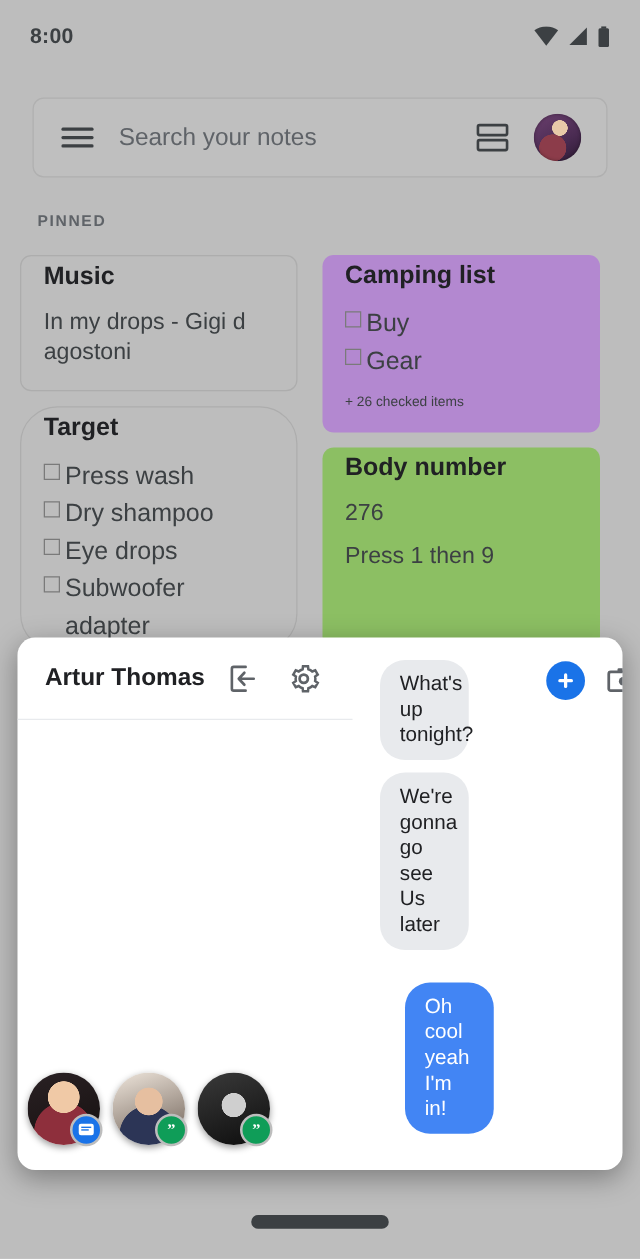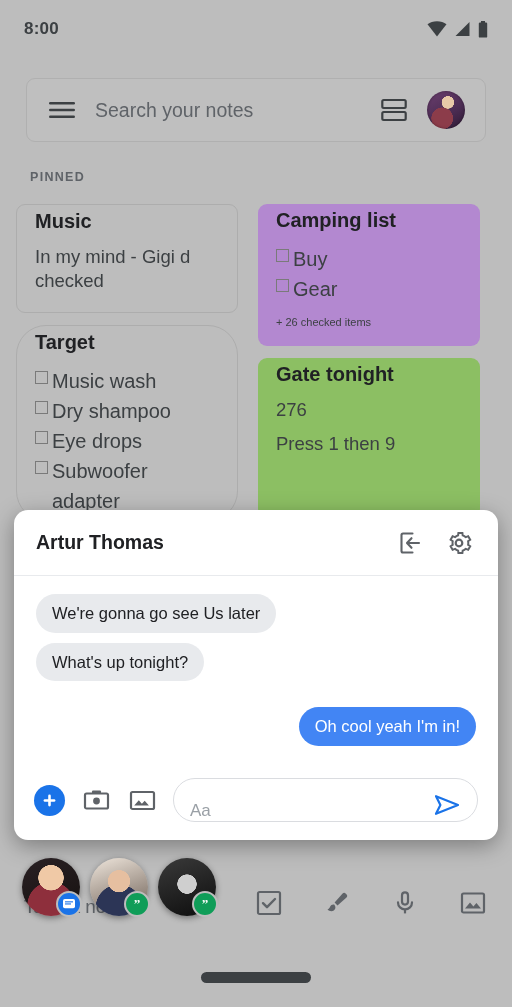--- a/index.html
+++ b/index.html
@@ -63,24 +63,24 @@
   .note-sub { font-size: 18.5px; color: #3c4043; line-height: 1.35; margin-top: 10px; }
   .chk-row { display: flex; align-items: flex-start; gap: 4px; font-size: 20px; color: #3c4043; line-height: 1.5; }
   .chk-box {
     width: 13px; height: 13px; border: 1.6px solid #7a7a7a;
     flex: 0 0 auto; margin-top: 5px;
   }
   .note-meta { font-size: 11px; color: #3c4043; margin-top: 12px; }
 
   
   #overlay {
-    position: absolute; left: 14px; top: 510px; width: 484px; height: 330px;
+    position: absolute; left: 14px; top: 510px; width: 484px; height: 426px;
     background: #ffffff; border-radius: 14px;
     box-shadow: 0 6px 22px rgba(0,0,0,.34);
-    display: flex; flex-direction: column; overflow: hidden;
+    display: flex; flex-direction: row; overflow: hidden;
   }
   #ov-header {
     height: 66px; flex: 0 0 auto;
     display: flex; align-items: center; padding: 0 22px;
     border-bottom: 1px solid #e8eaed;
   }
   #ov-title { font-size: 19.5px; font-weight: 700; color: #202124; flex: 1; }
   .ov-ic { width: 34px; height: 34px; display: flex; align-items: center; justify-content: center; margin-left: 14px; }
 
   #ov-thread { flex: 1; padding: 18px 22px 6px 22px; display: flex; flex-direction: column; gap: 10px; }
@@ -187,28 +187,28 @@
     </span>
     <span id="avatar"></span>
   </div>
 
   <div id="pinned-label">PINNED</div>
 
   <div class="col" id="col-left">
 
     <div class="note plain">
       <div class="note-title">Music</div>
-      <div class="note-body">In my mind - Gigi d checked</div>
+      <div class="note-body">In my drops - Gigi d agostoni</div>
     </div>
 
     <div class="note plain" style="padding-bottom:4px;border-radius:30px;">
       <div class="note-title">Target</div>
       <div class="chk-row">
         <span class="chk-box"></span>
-        <span>Music wash</span>
+        <span>Press wash</span>
       </div>
       <div class="chk-row">
         <span class="chk-box"></span>
         <span>Dry shampoo</span>
       </div>
       <div class="chk-row">
         <span class="chk-box"></span>
         <span>Eye drops</span>
       </div>
       <div class="chk-row">
@@ -231,21 +231,21 @@
         <span>Buy</span>
       </div>
       <div class="chk-row">
         <span class="chk-box"></span>
         <span>Gear</span>
       </div>
       <div class="note-meta">+ 26 checked items</div>
     </div>
 
     <div class="note" style="background:#8cbf63; height:160px;">
-      <div class="note-title">Gate tonight</div>
+      <div class="note-title">Body number</div>
       <div class="note-body">276</div>
       <div class="note-sub">Press 1 then 9</div>
     </div>
 
     <div class="note plain" style="height:130px; margin-top:122px; border-color:#adadad;">
       <div class="note-title">Work number</div>
     </div>
   </div>
 
   <div id="heads">
@@ -318,24 +318,24 @@
       <span class="ov-ic">
         <svg width="26" height="26" viewBox="0 0 26 26">
           <path d="M13 8.6a4.4 4.4 0 1 0 0 8.8 4.4 4.4 0 0 0 0-8.8zm0 6.6a2.2 2.2 0 1 1 0-4.4 2.2 2.2 0 0 1 0 4.4z" fill="#5f6368"></path>
           <path d="M22.3 13c0-.6-.1-1.2-.2-1.8l2.1-1.5-2-3.5-2.4 1a8.9 8.9 0 0 0-3.1-1.8L16.4 3h-4l-.3 2.4c-1.1.4-2.2 1-3.1 1.8l-2.4-1-2 3.5 2.1 1.5a9.3 9.3 0 0 0 0 3.6l-2.1 1.5 2 3.5 2.4-1c.9.8 2 1.4 3.1 1.8l.3 2.4h4l.3-2.4c1.1-.4 2.2-1 3.1-1.8l2.4 1 2-3.5-2.1-1.5c.1-.6.2-1.2.2-1.8z" fill="none" stroke="#5f6368" stroke-width="2"></path>
         </svg>
       </span>
     </div>
 
     <div id="ov-thread">
       <div class="msg-row them">
+        <div class="bubble them">What's up tonight?</div>
+      </div>
+      <div class="msg-row them">
         <div class="bubble them">We're gonna go see Us later</div>
-      </div>
-      <div class="msg-row them">
-        <div class="bubble them">What's up tonight?</div>
       </div>
       <div class="msg-row me" style="margin-top:16px;">
         <div class="bubble me">Oh cool yeah I'm in!</div>
       </div>
     </div>
 
     <div id="ov-input">
       <span id="plus-btn">
         <svg width="17" height="17" viewBox="0 0 17 17">
           <rect x="7.2" y="2.6" width="2.6" height="11.8" rx="1.3" fill="#fff"></rect>

